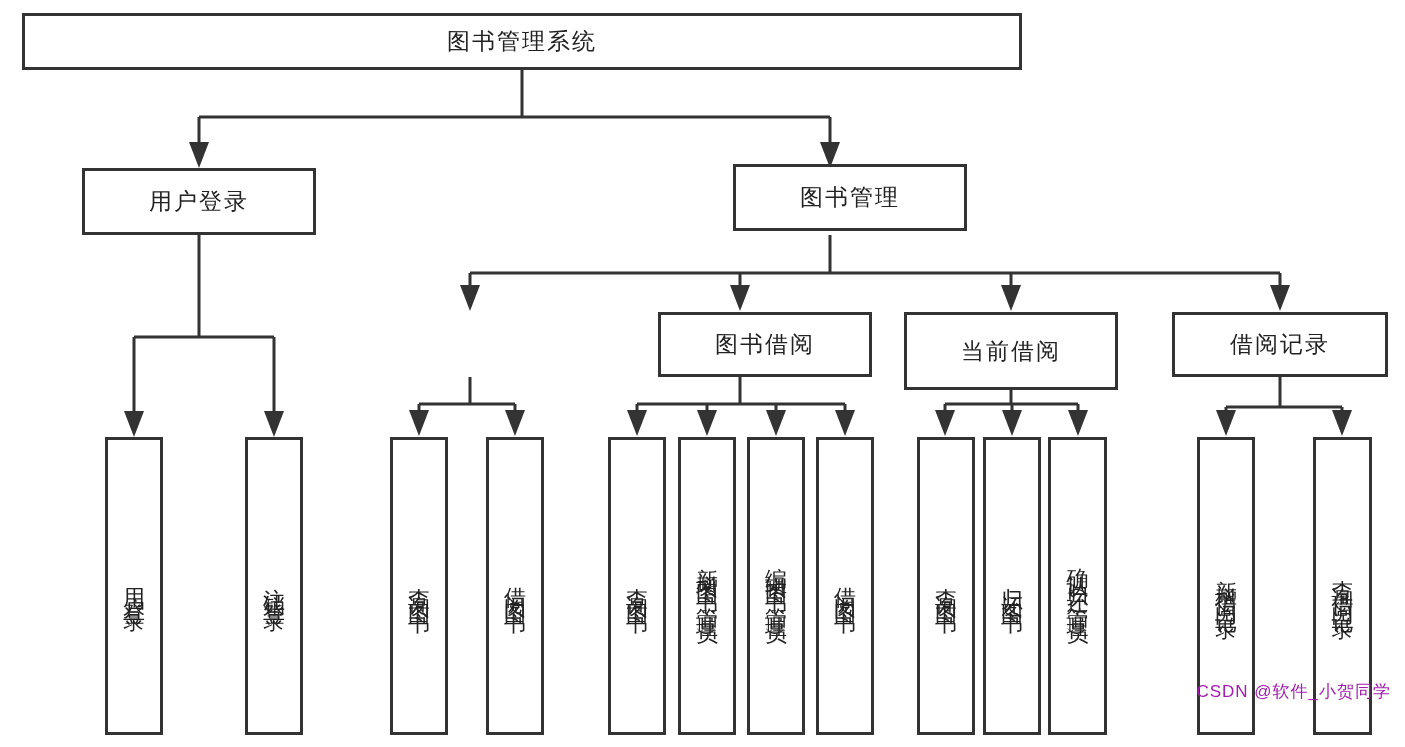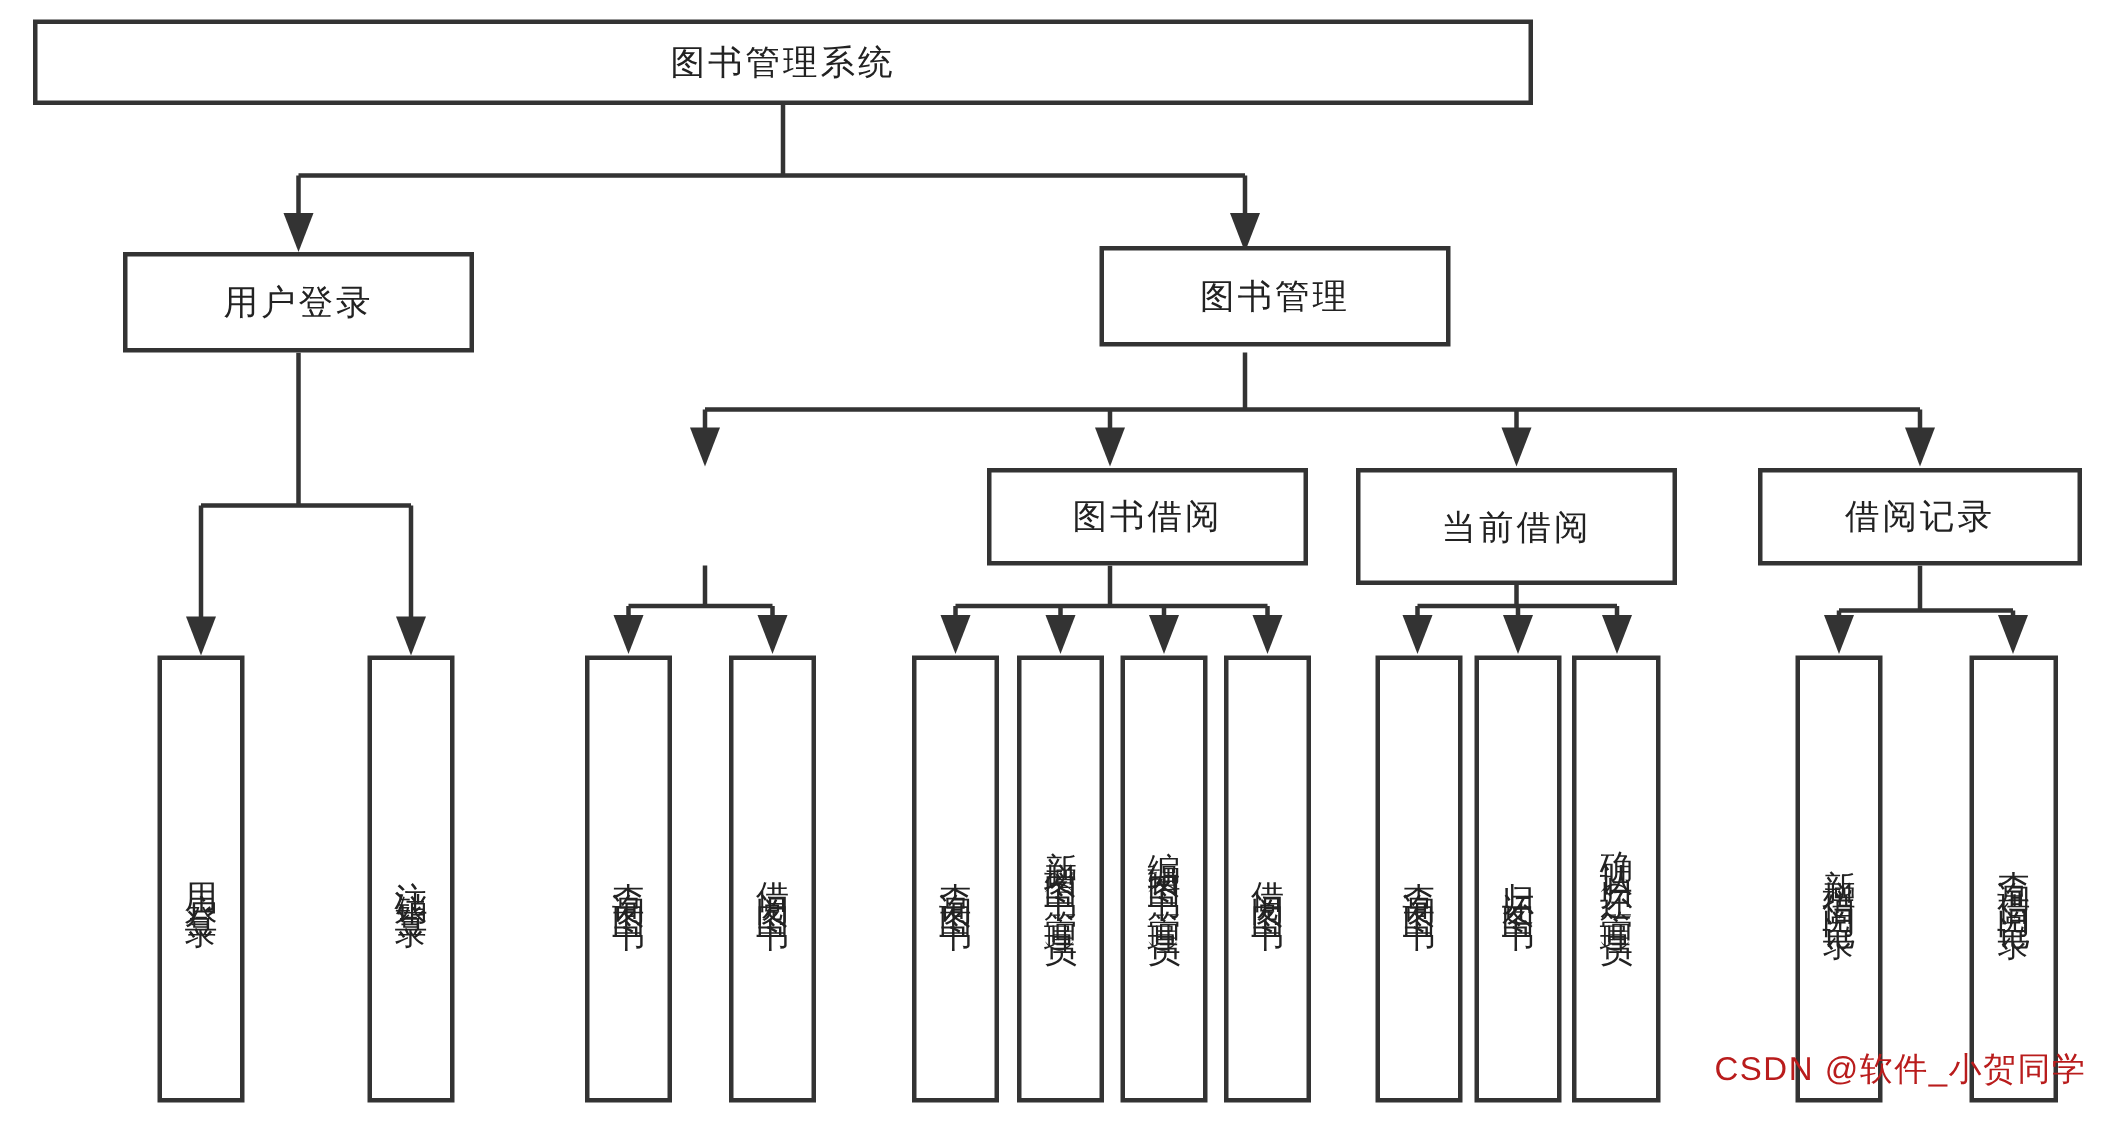--- a/index.html
+++ b/index.html
@@ -32,24 +32,24 @@
   .vbox {
     writing-mode: vertical-rl;
     text-orientation: mixed;
     font-size: 22px;
     letter-spacing: 8px;
     white-space: normal;
   }
   .watermark {
     position: absolute;
     right: 14px;
-    top: 698px;
-    font-size: 22px;
+    top: 680px;
+    font-size: 17px;
     letter-spacing: 1px;
-    color: #b91c1c;
+    color: #a21caf;
   }
 </style>
 </head>
 <body>
 
 <div class="canvas">
 
   <svg class="connectors" width="1405" height="747" viewBox="0 0 1405 747">
 
     <path fill="none" stroke="#333333" stroke-width="3" d="

